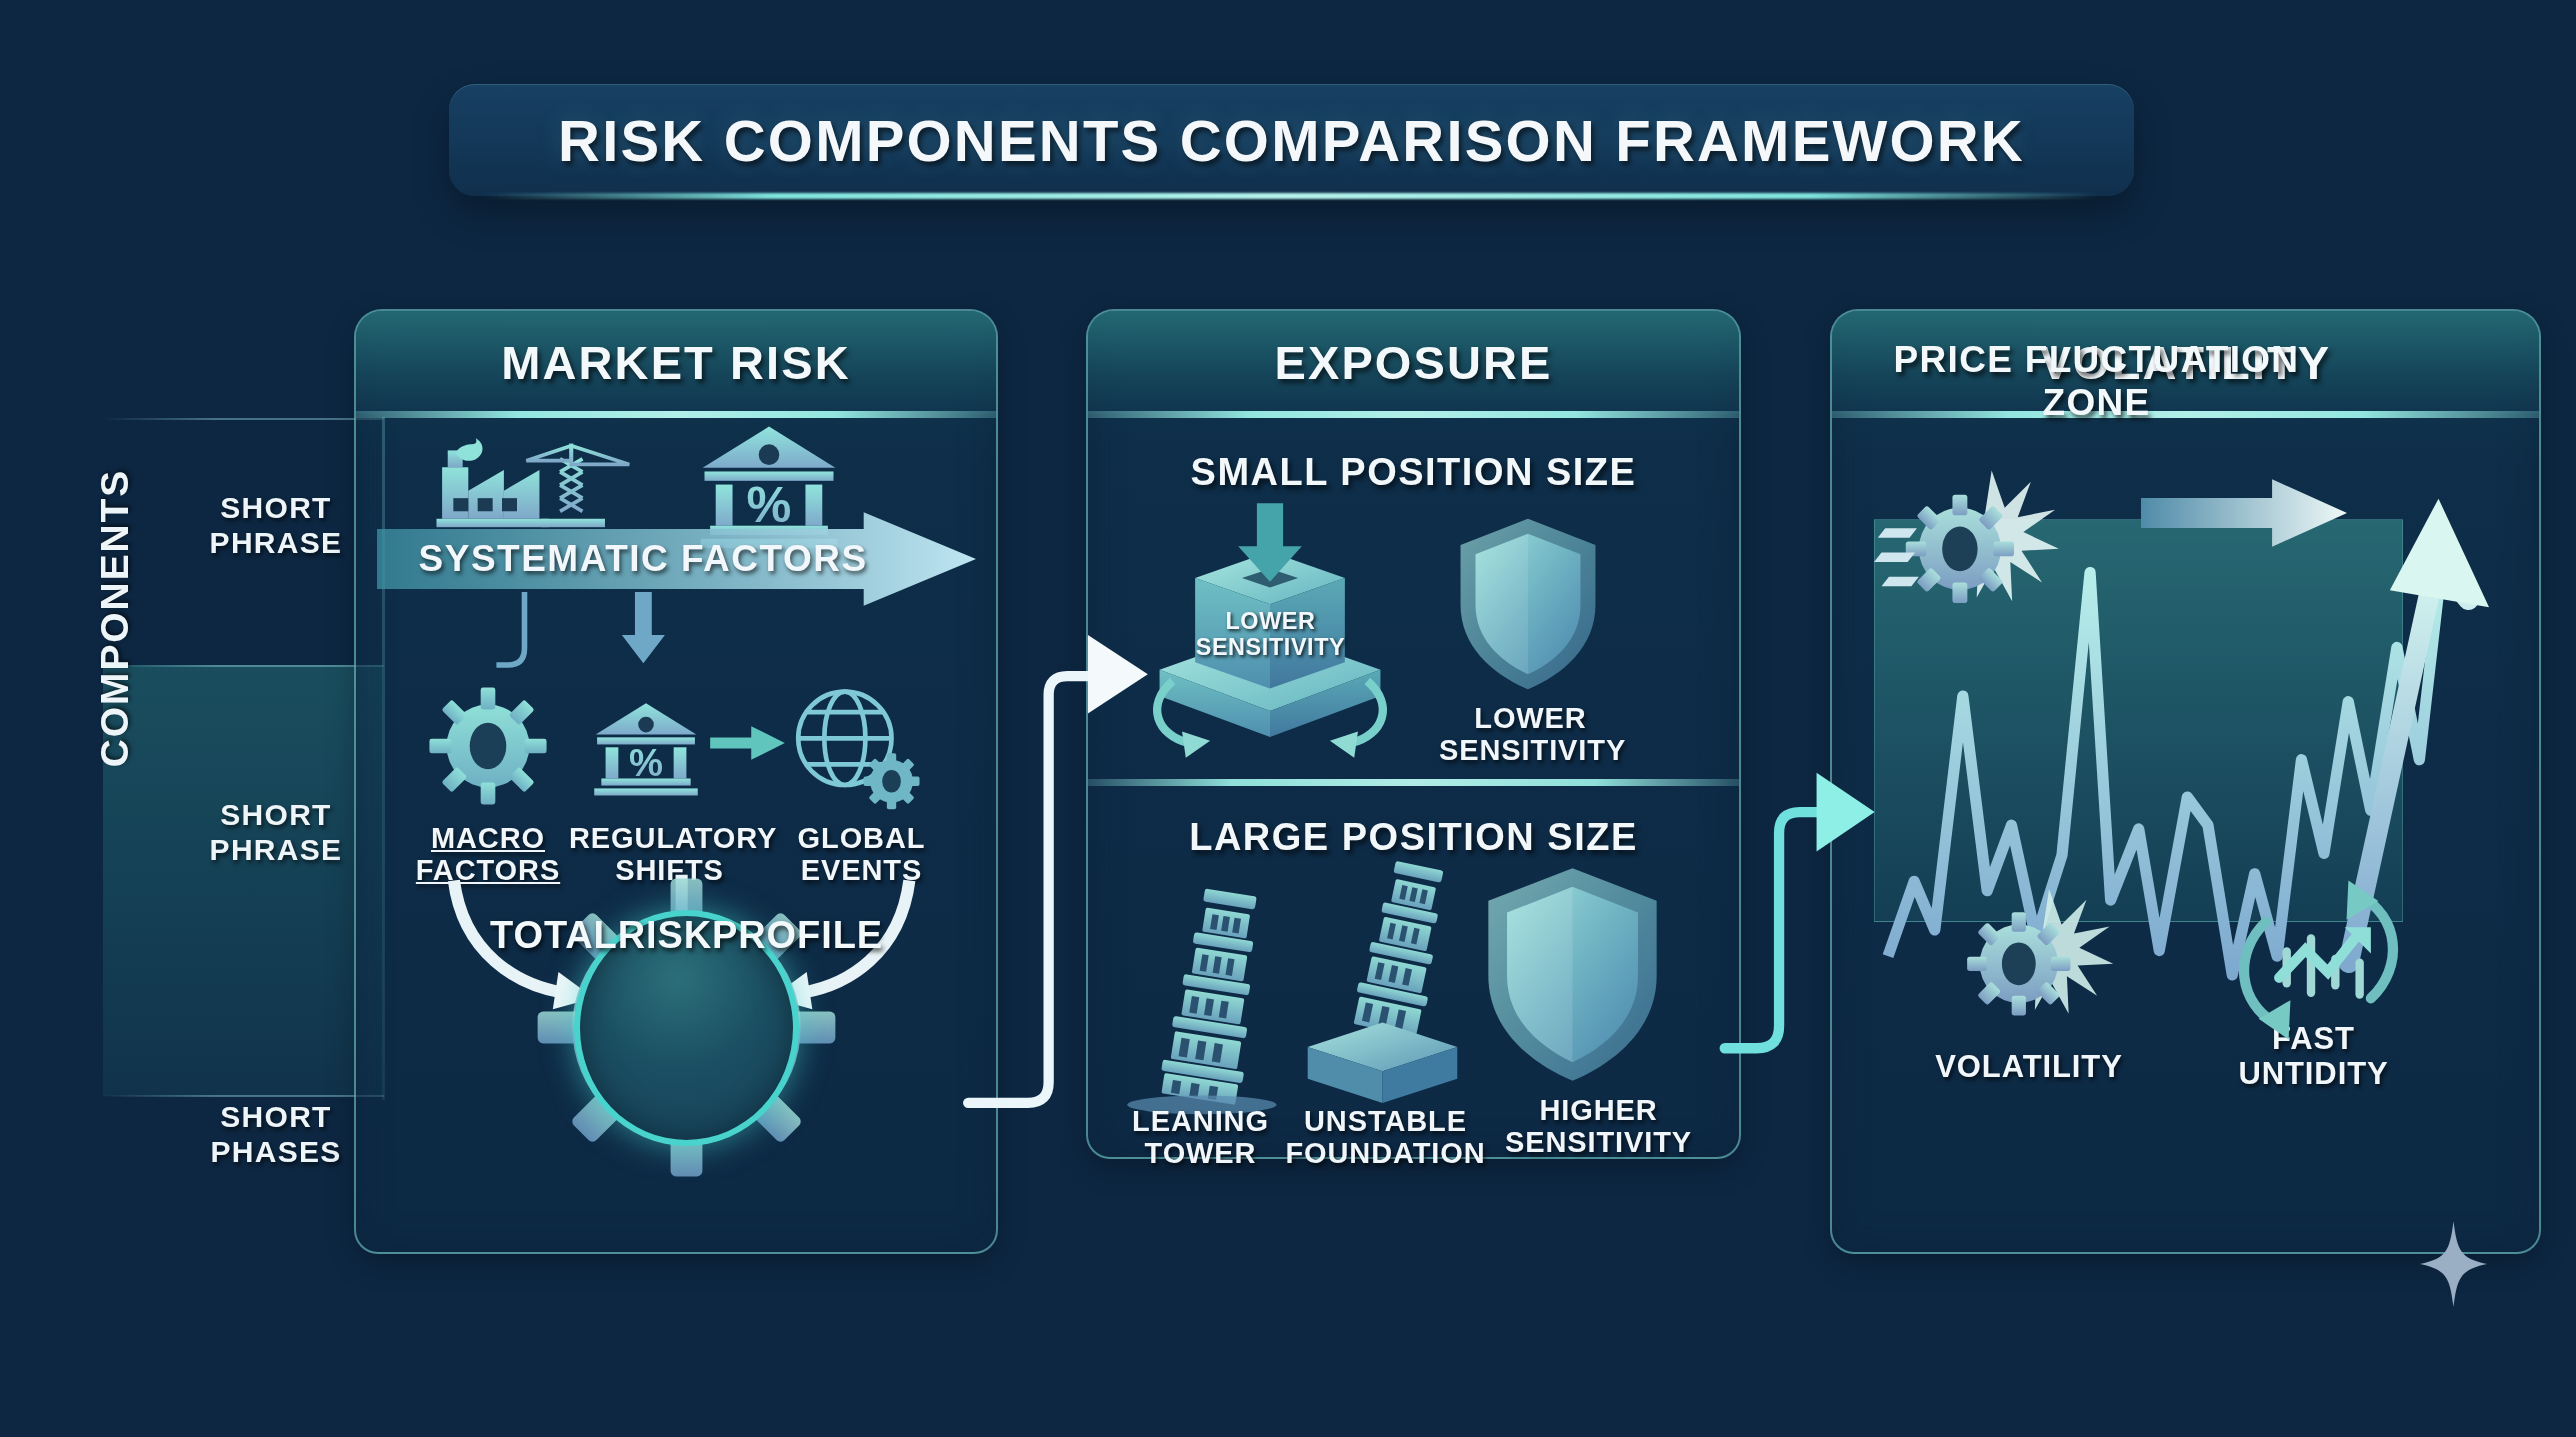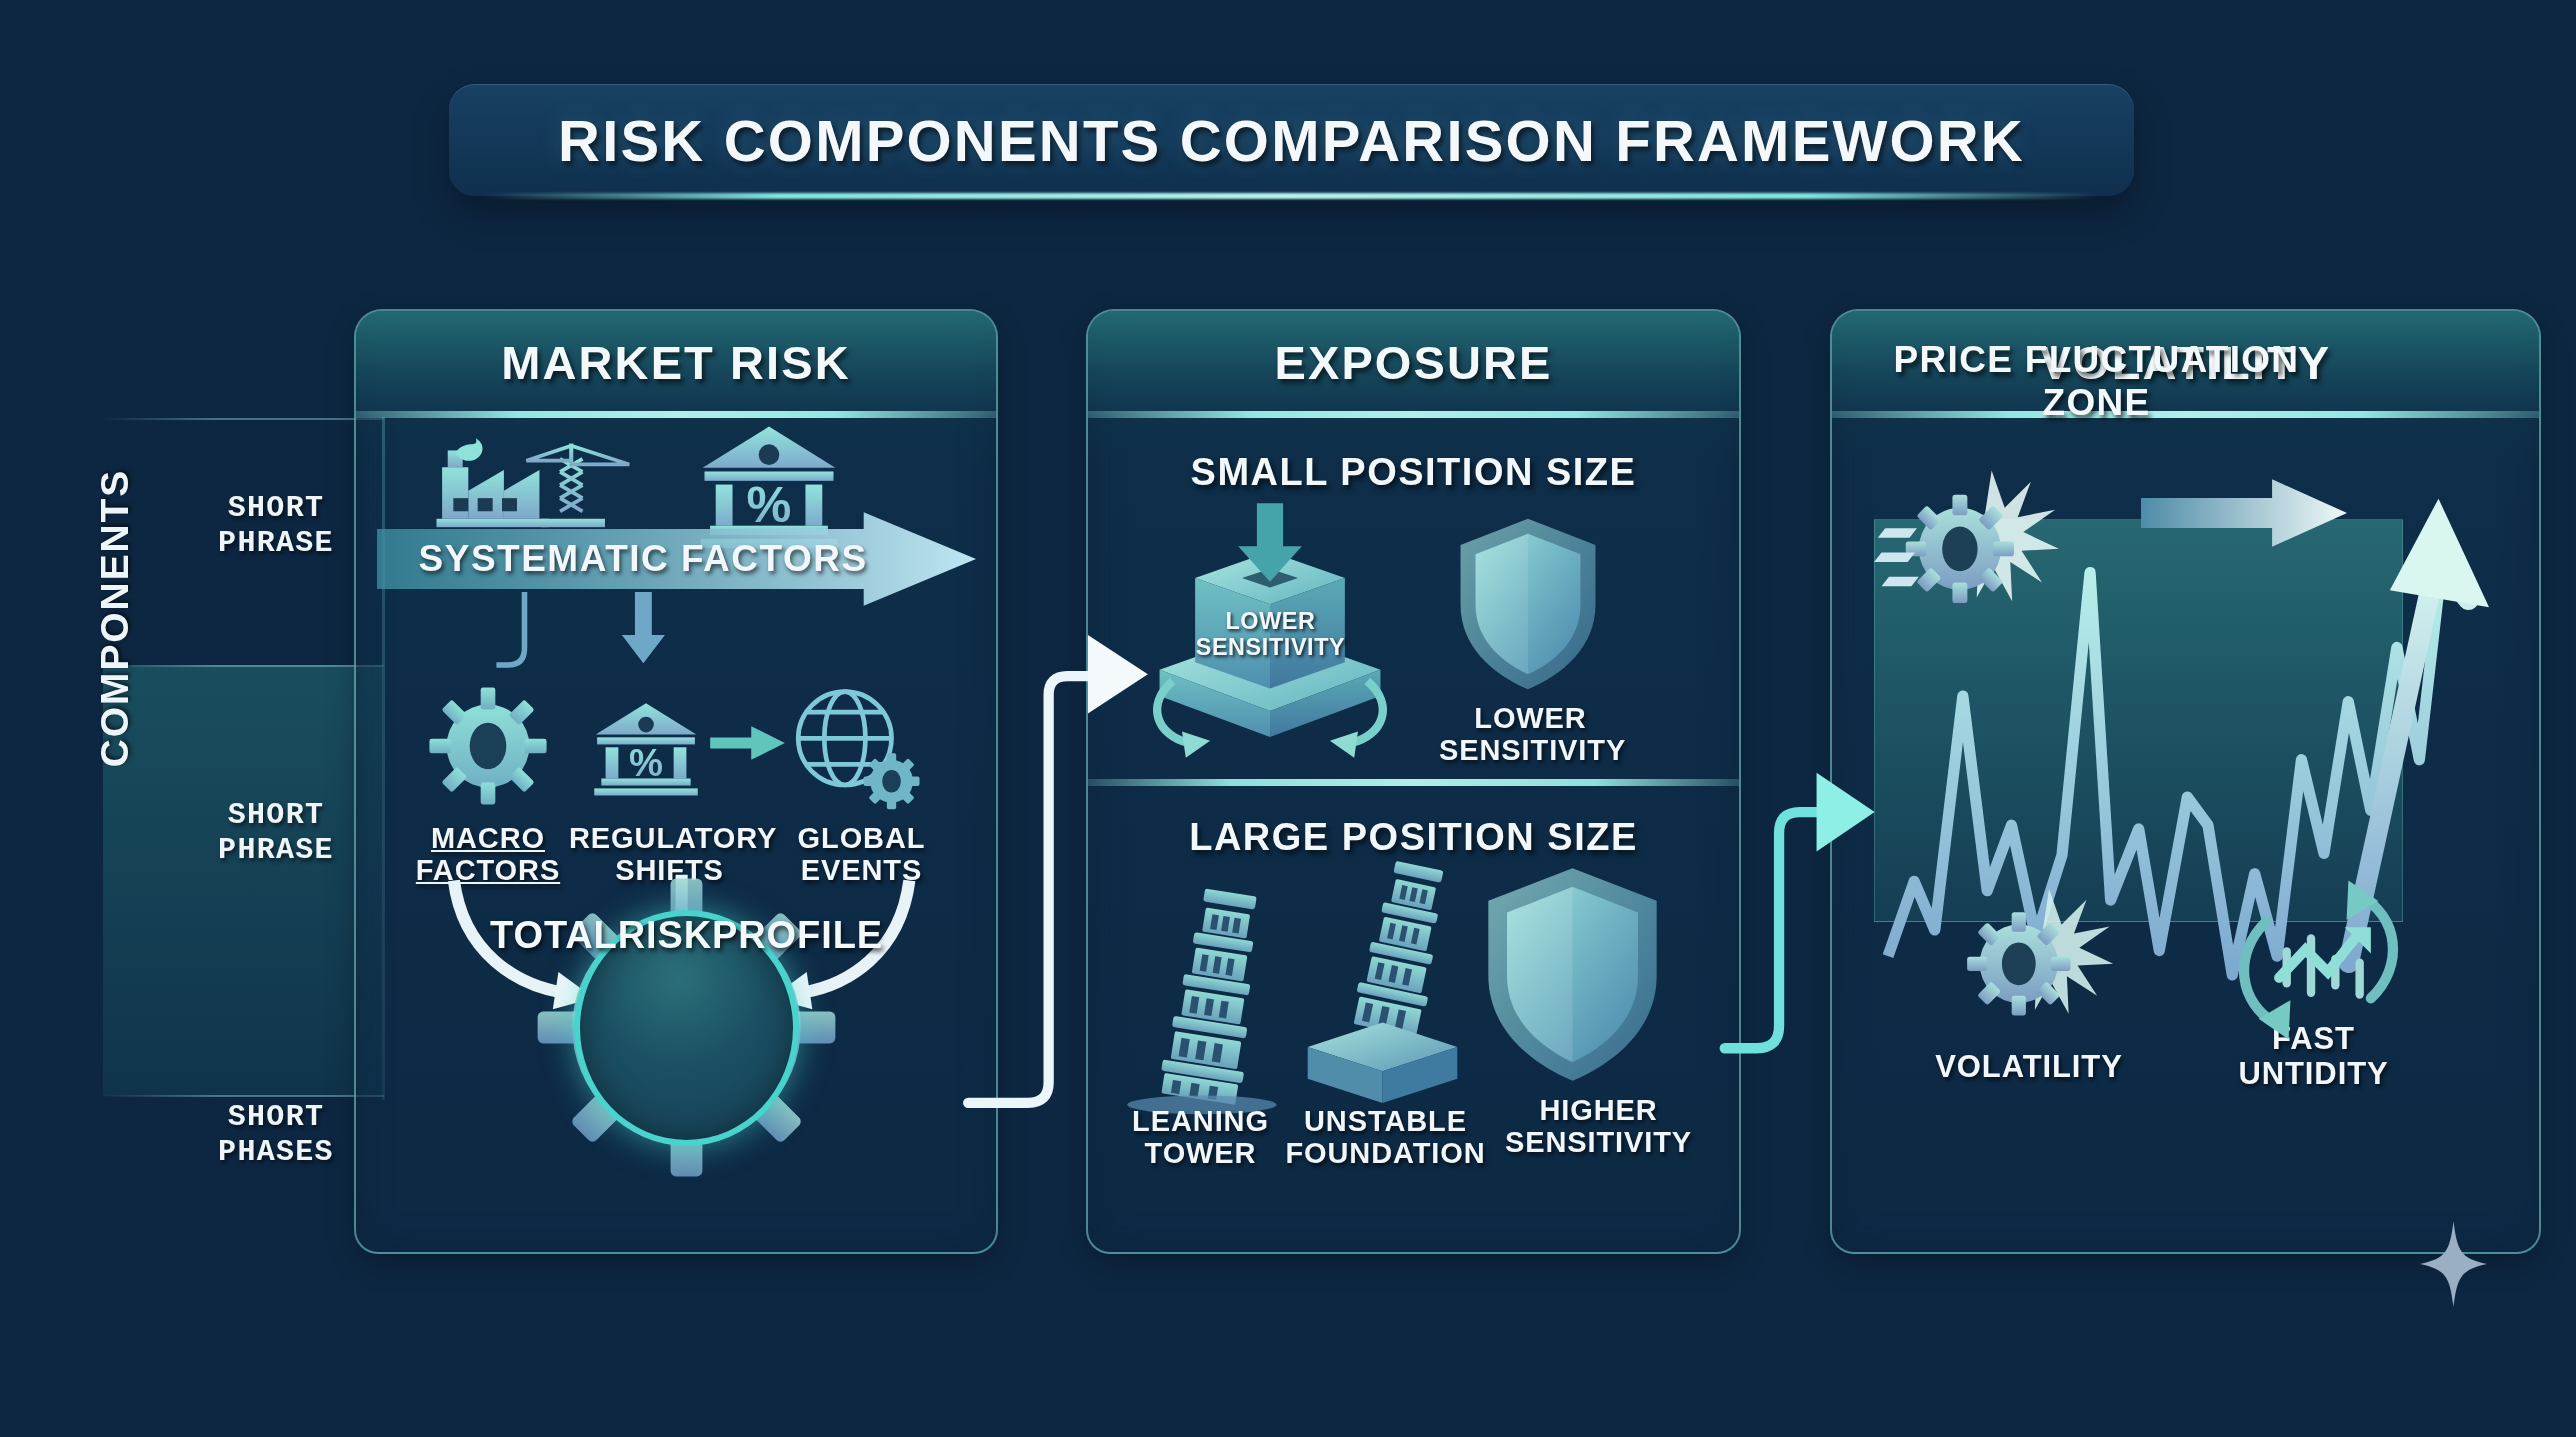--- a/index.html
+++ b/index.html
@@ -37,21 +37,21 @@
     position:absolute; left:86px; top:590px; width:431px; height:56px;
     transform:rotate(-90deg); transform-origin:center center;
     margin-left:-187px;
     display:flex; align-items:center; justify-content:center;
     font-size:39px; font-weight:bold; letter-spacing:1.9px; color:#eef5f8;
     text-shadow:1.9px 2.8px 4.7px rgba(0,0,0,.6);
   }
   .row-label{
     position:absolute; left:159px; width:234px; text-align:center;
     font-size:30px; font-weight:bold; line-height:1.15; letter-spacing:1.3px;
-    color:#eef5f8; text-shadow:1.9px 2.8px 4.7px rgba(0,0,0,.6);font-family:Liberation Mono, monospace;
+    color:#eef5f8; text-shadow:1.9px 2.8px 4.7px rgba(0,0,0,.6);
   }
   .row-label.r1{ top:491px; }
   .row-label.r2{ top:798px; }
   .row-label.r3{ top:1100px; }
 
   
   .grid-h{ position:absolute; height:1.9px; left:103px; width:281px;
            background:linear-gradient(90deg, rgba(120,200,205,0) 0%, rgba(150,220,225,.42) 40%, rgba(150,220,225,.42) 100%); }
   .grid-v{ position:absolute; width:2.8px; top:417px; height:683px;
            background:linear-gradient(180deg, rgba(140,220,225,.55), rgba(140,220,225,.20)); }
@@ -59,21 +59,21 @@
              background:linear-gradient(180deg, rgba(43,132,134,.42), rgba(30,105,115,.18)); }
 
   
   .panel{
     position:absolute; top:309px; border-radius:28px 28px 24px 24px;
     border:2.8px solid rgba(126,214,214,.55);
     background:linear-gradient(180deg, rgba(23,74,90,.55) 0%, rgba(16,52,80,.55) 16%, rgba(15,44,72,.55) 100%);
     box-shadow: inset 0 0 37px rgba(10,30,50,.45), 0 9.4px 28px rgba(0,0,0,.25);
   }
   .panel.p1{ left:354px; width:644px; height:945px; }
-  .panel.p2{ left:1086px; width:655px; height:945px; }
+  .panel.p2{ left:1086px; width:655px; height:850px; }
   .panel.p3{ left:1830px; width:711px; height:945px; }
 
   .panel-head{
     position:absolute; left:0; right:0; top:0; height:103px;
     border-radius:25px 25px 0 0;
     background:linear-gradient(180deg, rgba(41,122,128,.75) 0%, rgba(26,84,102,.55) 60%, rgba(20,62,88,.30) 100%);
     display:flex; align-items:center; justify-content:center;
   }
   .panel-head:after{
     content:""; position:absolute; left:0; right:0; bottom:-3.7px; height:6.6px;

